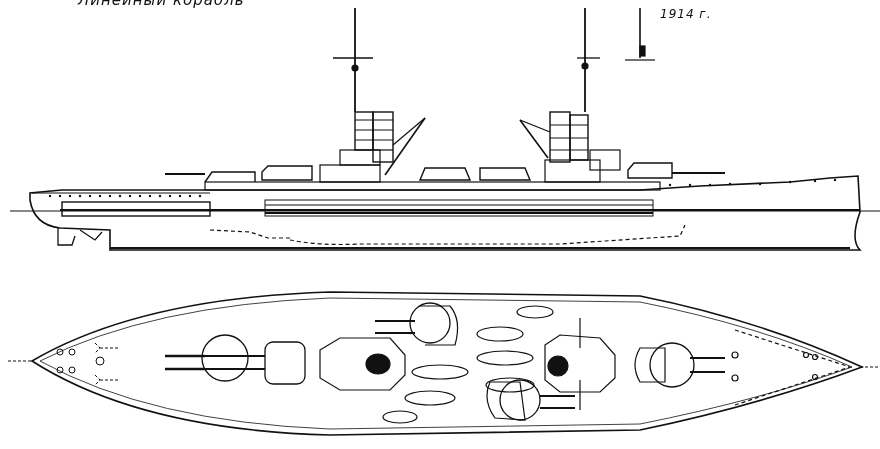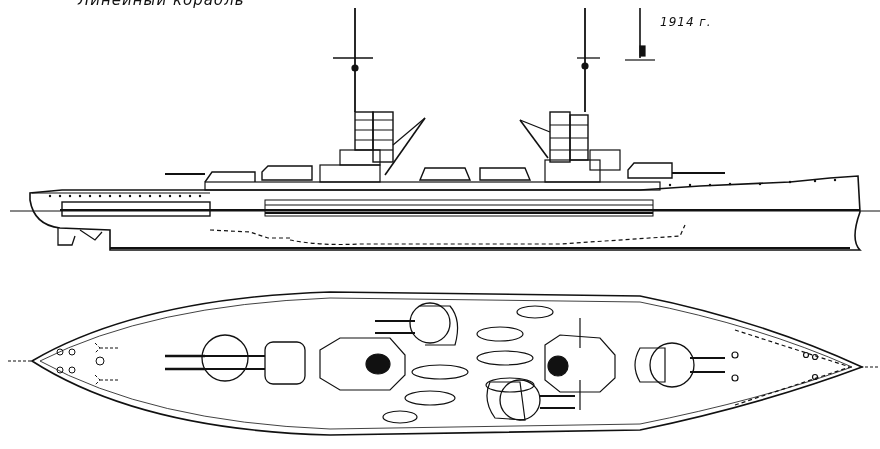--- a/index.html
+++ b/index.html
@@ -1,20 +1,20 @@
 <!DOCTYPE html>
 <html><head>
 <meta charset="utf-8">
 <style>
   html, body { margin:0; padding:0; background:#ffffff; }
   body { width:880px; height:449px; position:relative; overflow:hidden;
          font-family: "DejaVu Sans", sans-serif; }
   .caption-top { position:absolute; left:78px; top:-9px; font-size:15px;
                  font-style:italic; color:#111; letter-spacing:1px; }
-  .caption-year { position:absolute; left:660px; top:15px; font-size:12px;
+  .caption-year { position:absolute; left:660px; top:7px; font-size:12px;
                   font-style:italic; color:#111; letter-spacing:1px; }
   svg { position:absolute; left:0; top:0; }
 </style>
 </head>
 <body>
 
 <div class="caption-top">Линейный корабль</div>
 <div class="caption-year">1914 г.</div>
 
 <svg width="880" height="270" viewBox="0 0 880 270" fill="none" stroke="#111" stroke-width="1.2">

